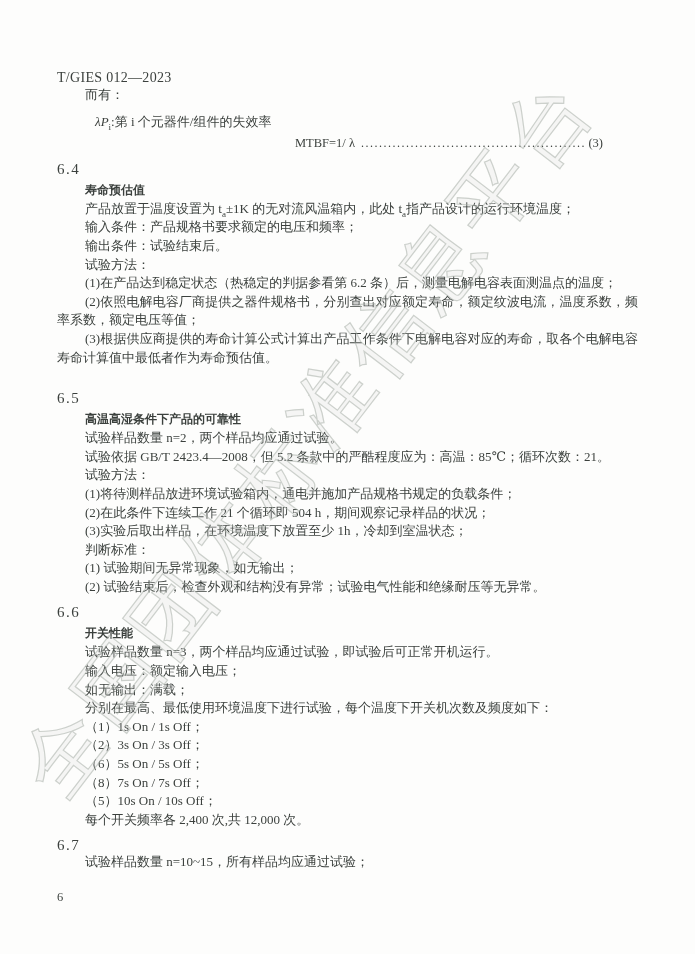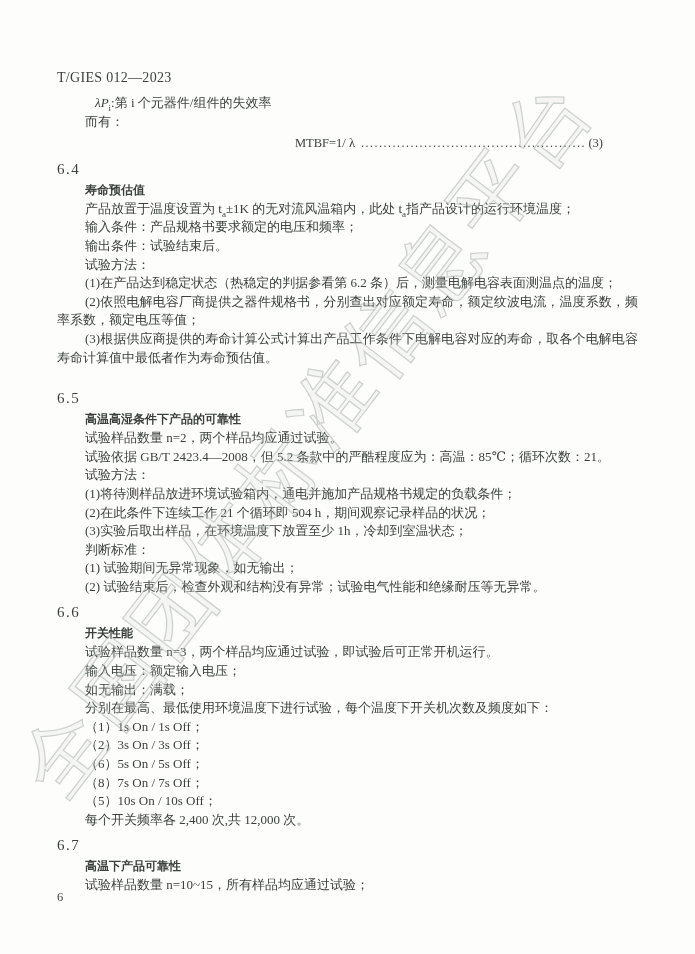--- a/index.html
+++ b/index.html
@@ -97,23 +97,23 @@
 <body>
 
 <div class="page">
 
   <div class="watermark">全国团体标准信息平台</div>
 
   <div class="content">
 
     <div class="doc-header">T/GIES 012—2023</div>
 
+    <p class="line lead-line">而有：</p>
+
     <p class="line lambda-line"><span class="lambda-term">λP</span><sub>i</sub><span>:第 i 个元器件/组件的失效率</span></p>
-
-    <p class="line lead-line">而有：</p>
 
     <div class="formula-row">
       <span>MTBF=1/ λ</span>
       <span class="formula-dots">............................................................</span>
       <span class="formula-num">(3)</span>
     </div>
 
     <div>
       <p class="line sec-num">6.4</p>
       <p class="line sec-title">寿命预估值</p>
@@ -150,21 +150,20 @@
       <p class="line para">（1）1s On / 1s Off；</p>
       <p class="line para">（2）3s On / 3s Off；</p>
       <p class="line para">（6）5s On / 5s Off；</p>
       <p class="line para">（8）7s On / 7s Off；</p>
       <p class="line para">（5）10s On / 10s Off；</p>
       <p class="line para">每个开关频率各 2,400 次,共 12,000 次。</p>
     </div>
 
     <div>
       <p class="line sec-num">6.7</p>
-      <p class="line sec-title">高温下产品可靠性</p>
       <p class="line para">试验样品数量 n=10~15，所有样品均应通过试验；</p>
     </div>
 
   </div>
 
   <div class="page-number">6</div>
 
 </div>
 
 </body></html>

